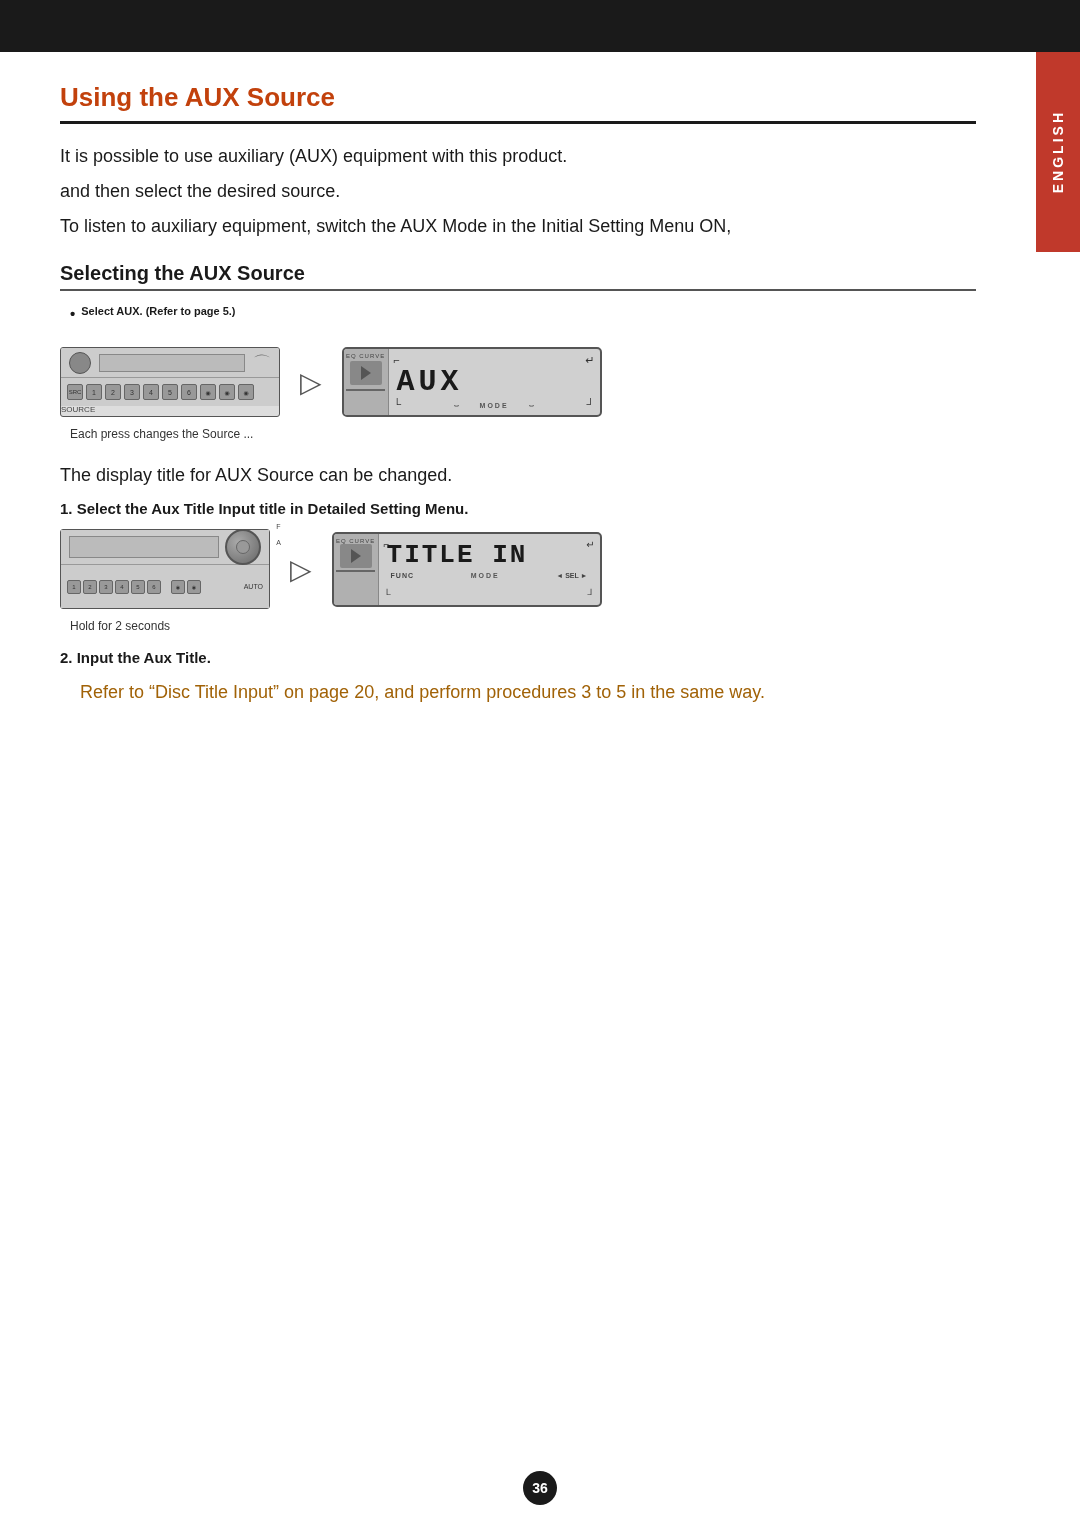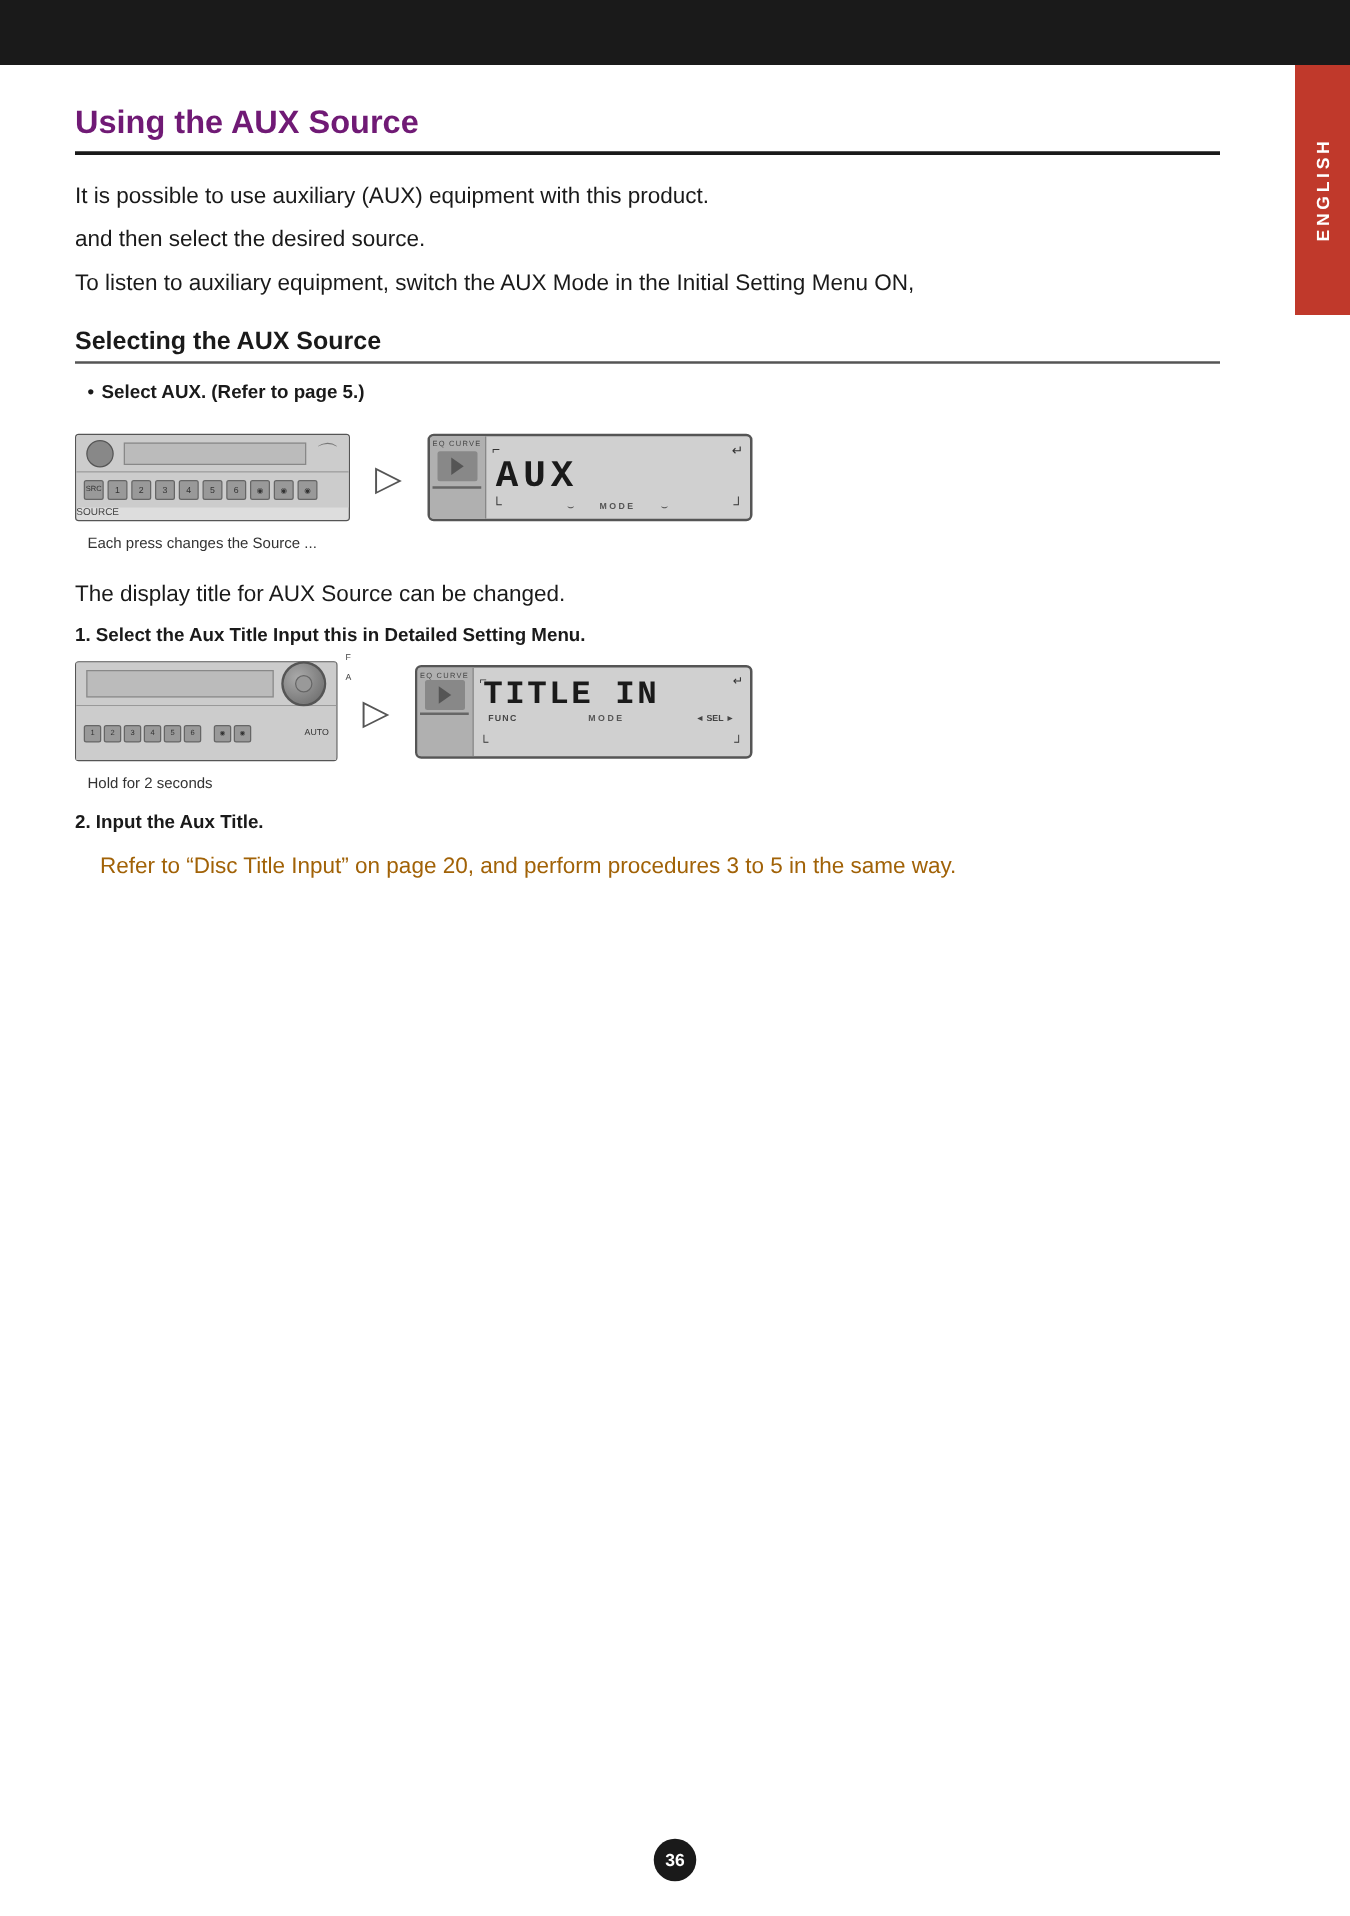--- a/index.html
+++ b/index.html
@@ -52,21 +52,21 @@
 
     
     .page-title-section {
       border-bottom: 3px solid #1a1a1a;
       padding-bottom: 8px;
       margin-bottom: 18px;
     }
     .page-title {
       font-size: 26px;
       font-weight: bold;
-      color: #701a75;
+      color: #c2410c;
     }
 
     
     .intro-text {
       font-size: 18px;
       line-height: 1.6;
       margin-bottom: 22px;
       color: #1a1a1a;
     }
 
@@ -75,21 +75,21 @@
       font-size: 20px;
       font-weight: bold;
       color: #1a1a1a;
       border-bottom: 2px solid #555;
       padding-bottom: 4px;
       margin-bottom: 14px;
     }
 
     
     .subsection-heading {
-      font-size: 15px;
+      font-size: 11px;
       font-weight: bold;
       margin-bottom: 25px;
       margin-left: 10px;
     }
     .bullet-heading {
       display: flex;
       align-items: flex-start;
       gap: 6px;
     }
     .bullet-heading::before {
@@ -521,21 +521,21 @@
 
     <p class="caption">Each press changes the Source ...</p>
   </div>
 
   <div class="section-gap">
 
     <p class="intro-text small-gap">The display title for AUX Source can be changed.</p>
 
     <p class="numbered-step">
       <span>1.</span>
-      <span>Select the Aux Title Input this in Detailed Setting Menu.</span>
+      <span>Select the Aux Title Input title in Detailed Setting Menu.</span>
     </p>
 
     <div class="diagram-row">
 
       <div class="radio-device2">
         <div class="rd2-top">
           <div class="rd2-screen"></div>
           <div style="position:relative;">
             <div class="rd2-dial">
               <div class="rd2-dial-inner"></div>

